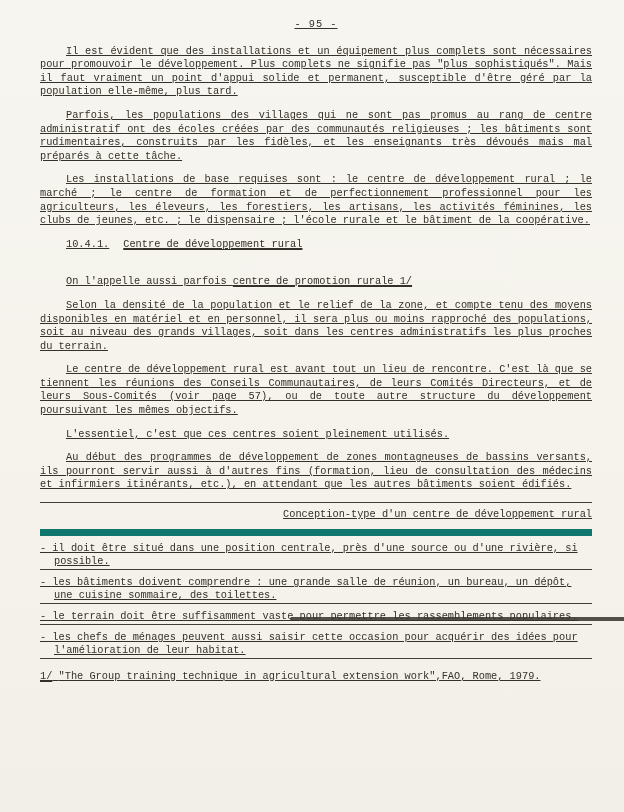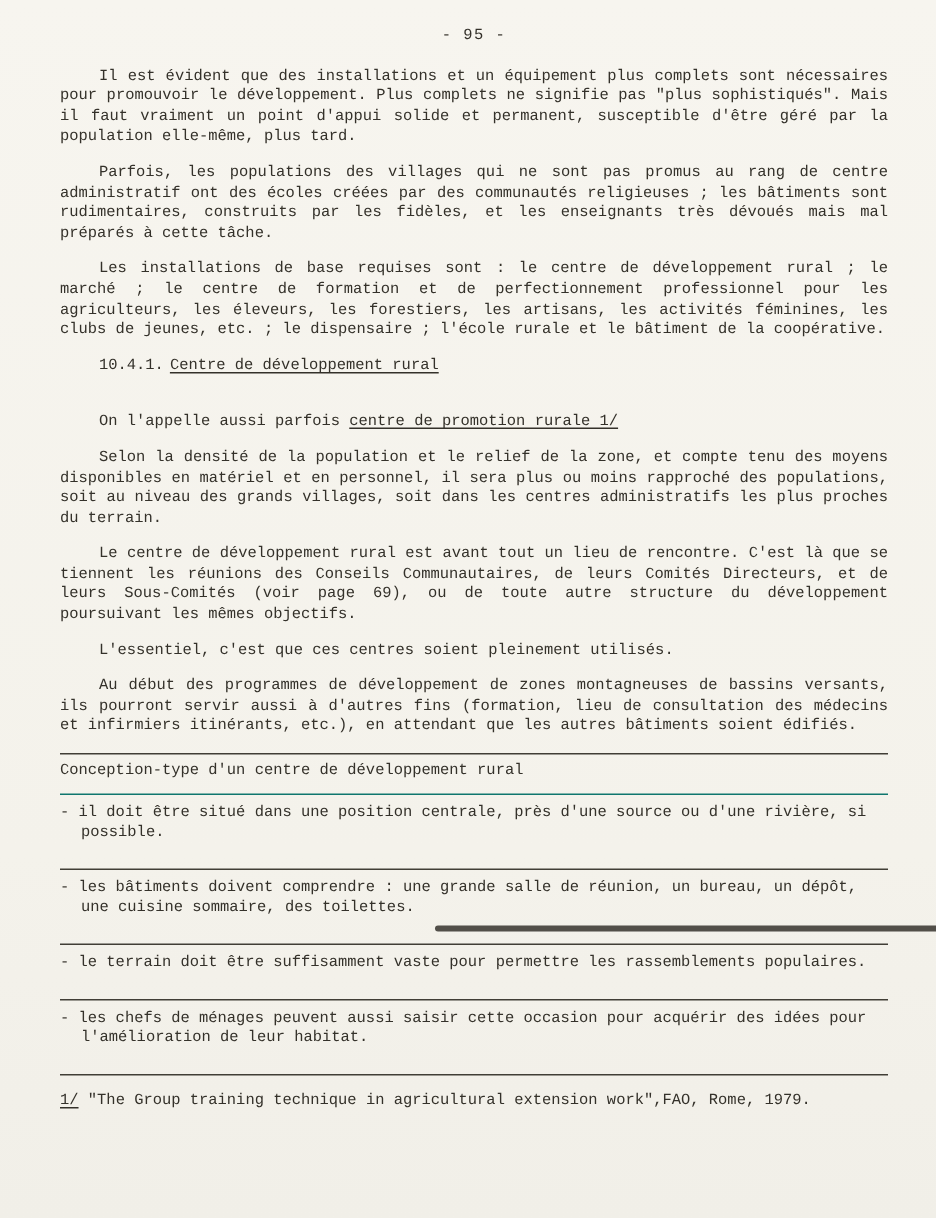--- a/index.html
+++ b/index.html
@@ -8,31 +8,31 @@
     width: 624px;
     height: 812px;
     background: linear-gradient(180deg, #f7f5ef 0%, #f4f2eb 70%, #f1efe8 100%);
     font-family: "Liberation Mono", "DejaVu Sans Mono", monospace;
     font-size: 10.3px;
     line-height: 13.6px;
     color: #34312a;
     position: relative;
     overflow: hidden;
   }
-  .page { padding: 18px 32px 0 40px; position: relative; width: 624px; height: 624px; box-sizing: border-box; }
+  .page { padding: 18px 32px 0 40px; position: relative; width: 624px; height: 624px; box-sizing: border-box; text-decoration: underline; }
   .page-number { text-align: center; margin-bottom: 13px; letter-spacing: 1px; }
   .para { text-align: justify; margin: 0 0 10px 0; }
   .indent { text-indent: 26px; }
   .section-heading { margin: 3px 0 11px 26px; }
-  .section-title { text-decoration: underline; text-underline-offset: 2px; margin-left: 4px; }
+  .section-title { text-decoration: underline; text-underline-offset: 2px; margin-left: 14px; }
   .underline { text-decoration: underline; text-underline-offset: 2px; }
   .alias { text-indent: 26px; margin-top: 24px; }
   .box { margin-top: 4px; border-top: 1px solid #413e36; }
-  .box-title { text-align: left; padding: 5px 0 7px 0; border-bottom: 1px solid #0f766e; }
-  .box-item { padding: 6px 0 16px 14px; text-indent: -14px; border-bottom: 1px solid #413e36; text-align: left; }
+  .box-title { text-align: right; padding: 5px 0 7px 0; border-bottom: 7px solid #0f766e; }
+  .box-item { padding: 6px 0 0 14px; text-indent: -14px; border-bottom: 1px solid #413e36; text-align: left; }
   .footnote { margin-top: 11px; }
   .fn-ref { text-decoration: underline; text-underline-offset: 2px; }
   .fn-line2 { padding-left: 17px; }
   .scan-artifact {
     position: absolute;
     bottom: 3px;
     left: 290px;
     right: 0;
     height: 4px;
     background: #35332d;
@@ -49,21 +49,21 @@
 
   <p class="para indent">Il est évident que des installations et un équipement plus complets sont nécessaires pour promouvoir le développement. Plus complets ne signifie pas "plus sophistiqués". Mais il faut vraiment un point d'appui solide et permanent, susceptible d'être géré par la population elle-même, plus tard.</p>
   <p class="para indent">Parfois, les populations des villages qui ne sont pas promus au rang de centre administratif ont des écoles créées par des communautés religieuses ; les bâtiments sont rudimentaires, construits par les fidèles, et les enseignants très dévoués mais mal préparés à cette tâche.</p>
   <p class="para indent">Les installations de base requises sont : le centre de développement rural ; le marché ; le centre de formation et de perfectionnement professionnel pour les agriculteurs, les éleveurs, les forestiers, les artisans, les activités féminines, les clubs de jeunes, etc. ; le dispensaire ; l'école rurale et le bâtiment de la coopérative.</p>
 
   <div class="section-heading"><span>10.4.1.</span><span class="section-title">Centre de développement rural</span></div>
 
   <p class="para alias"><span>On l'appelle aussi parfois </span><span class="underline">centre de promotion rurale 1/</span></p>
 
   <p class="para indent">Selon la densité de la population et le relief de la zone, et compte tenu des moyens disponibles en matériel et en personnel, il sera plus ou moins rapproché des populations, soit au niveau des grands villages, soit dans les centres administratifs les plus proches du terrain.</p>
-  <p class="para indent">Le centre de développement rural est avant tout un lieu de rencontre. C'est là que se tiennent les réunions des Conseils Communautaires, de leurs Comités Directeurs, et de leurs Sous-Comités (voir page 69), ou de toute autre structure du développement poursuivant les mêmes objectifs.</p>
+  <p class="para indent">Le centre de développement rural est avant tout un lieu de rencontre. C'est là que se tiennent les réunions des Conseils Communautaires, de leurs Comités Directeurs, et de leurs Sous-Comités (voir page 57), ou de toute autre structure du développement poursuivant les mêmes objectifs.</p>
   <p class="para indent">L'essentiel, c'est que ces centres soient pleinement utilisés.</p>
   <p class="para indent">Au début des programmes de développement de zones montagneuses de bassins versants, ils pourront servir aussi à d'autres fins (formation, lieu de consultation des médecins et infirmiers itinérants, etc.), en attendant que les autres bâtiments soient édifiés.</p>
 
   <div class="box">
     <div class="box-title">Conception-type d'un centre de développement rural</div>
     <div class="box-item">- il doit être situé dans une position centrale, près d'une source ou d'une rivière, si possible.</div>
     <div class="box-item">- les bâtiments doivent comprendre : une grande salle de réunion, un bureau, un dépôt, une cuisine sommaire, des toilettes.</div>
     <div class="box-item">- le terrain doit être suffisamment vaste pour permettre les rassemblements populaires.</div>
     <div class="box-item">- les chefs de ménages peuvent aussi saisir cette occasion pour acquérir des idées pour l'amélioration de leur habitat.</div>
   </div>

